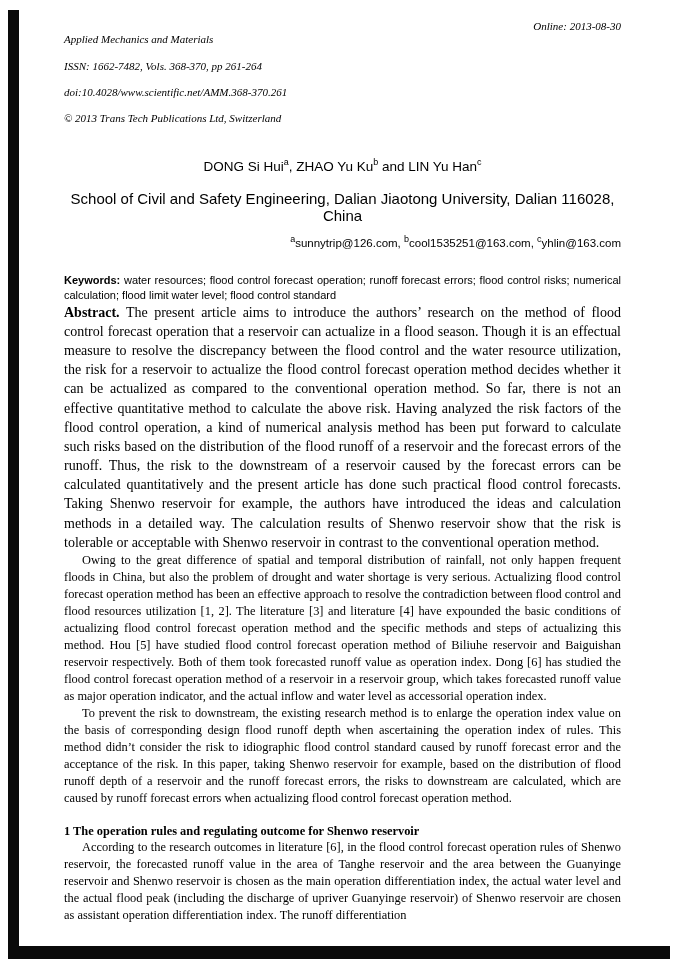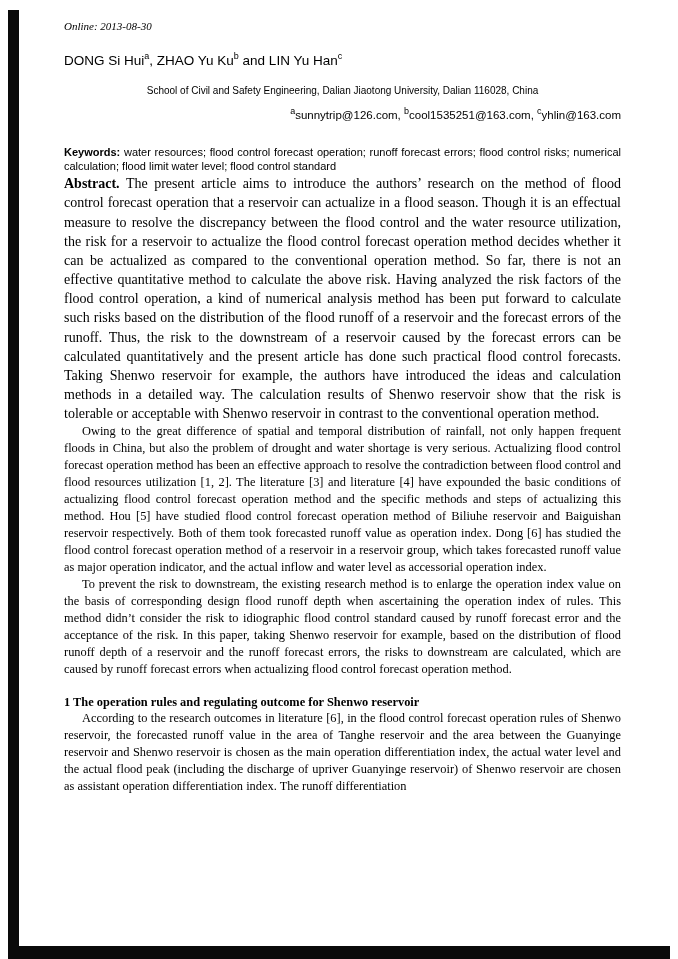--- a/index.html
+++ b/index.html
@@ -39,29 +39,30 @@
     margin-top: 28px;
     text-align: center;
     font-family: "Liberation Sans", sans-serif;
     font-weight: bold;
     font-size: 15.5px;
     line-height: 1.4;
     padding: 0 6px;
   }
   .authors {
     margin-top: 18px;
+    text-align: center;
     font-family: "Liberation Sans", sans-serif;
     font-size: 13.5px;
   }
   sup { font-size: 9px; }
   .affiliation {
     margin-top: 17px;
     text-align: center;
     font-family: "Liberation Sans", sans-serif;
-    font-size: 10px;
+    font-size: 15px;
   }
   .emails {
     margin-top: 10px;
     text-align: right;
     font-family: "Liberation Sans", sans-serif;
     font-size: 11.5px;
   }
   
   .keywords {
     margin-top: 24px;
@@ -93,20 +94,26 @@
 </head>
 <body>
 
 <div class="page">
   <div class="edge-left"></div>
   <div class="edge-bottom"></div>
 
   <div class="content">
 
     <div class="hdr">
+      <div class="hdr-left">
+        <div>Applied Mechanics and Materials</div>
+        <div>ISSN: 1662-7482, Vols. 368-370, pp 261-264</div>
+        <div>doi:10.4028/www.scientific.net/AMM.368-370.261</div>
+        <div>© 2013 Trans Tech Publications Ltd, Switzerland</div>
+      </div>
       <div class="hdr-right">Online: 2013-08-30</div>
     </div>
 
 
     <div class="authors">
       <span>DONG Si Hui</span><sup>a</sup><span>, ZHAO Yu Ku</span><sup>b</sup><span> and LIN Yu Han</span><sup>c</sup>
     </div>
 
     <div class="affiliation">School of Civil and Safety Engineering, Dalian Jiaotong University, Dalian 116028, China</div>
 

